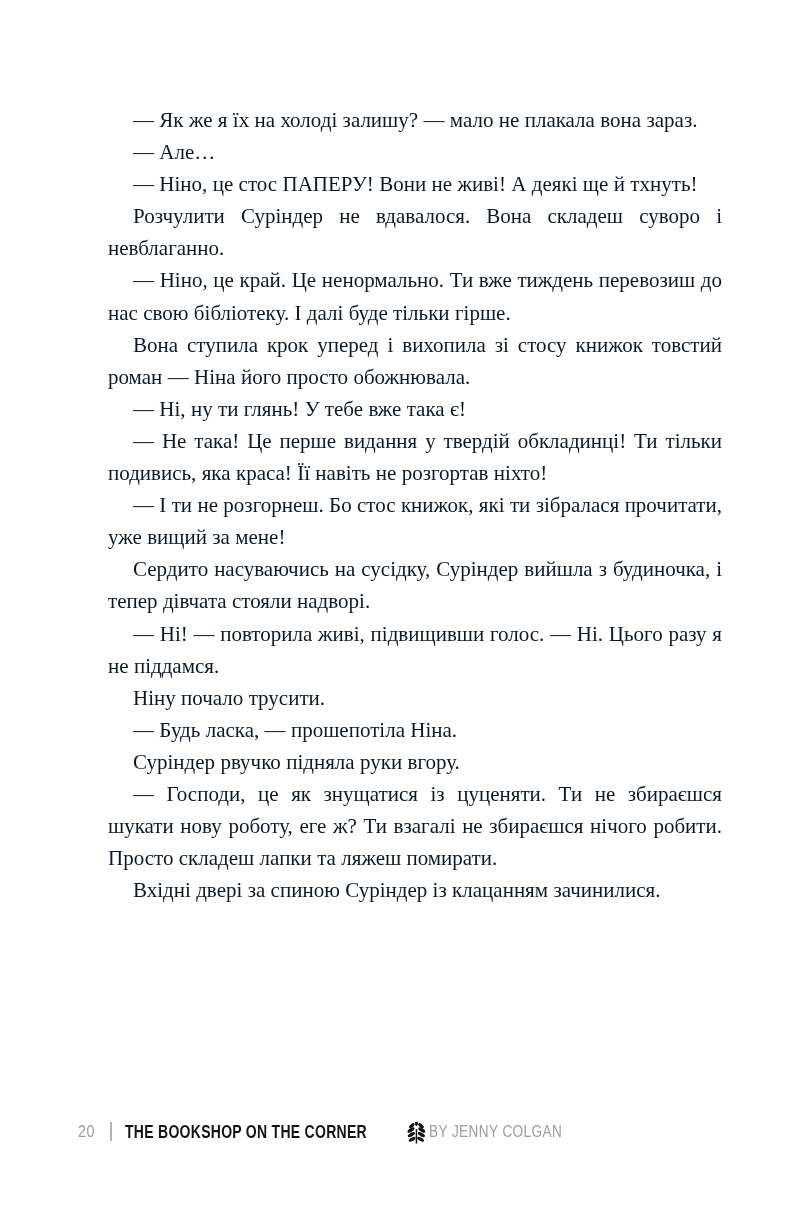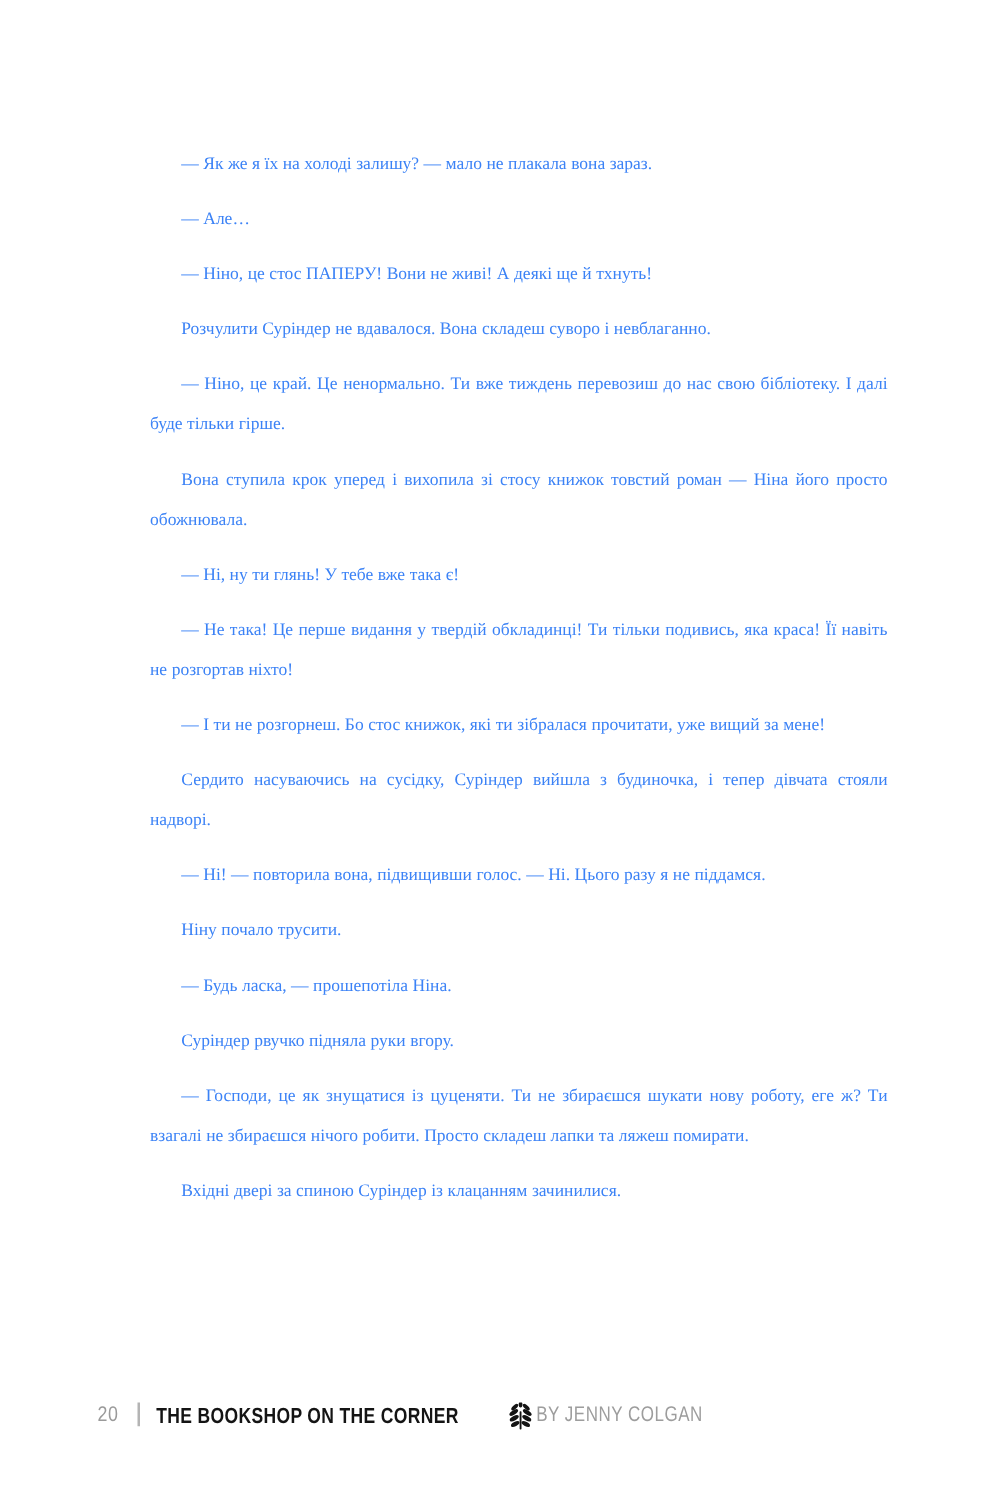--- a/index.html
+++ b/index.html
@@ -18,25 +18,25 @@
   }
 
   .text-block {
     position: absolute;
     left: 108px;
     top: 104px;
     width: 614px;
   }
 
   .para {
-    margin: 12px;
+    margin: 0;
     font-family: "Liberation Serif", "DejaVu Serif", serif;
-    font-size: 14px;
+    font-size: 21px;
     line-height: 32.1px;
-    color: #3b82f6;
+    color: #0f172a;
     text-align: justify;
     text-justify: inter-word;
     text-indent: 25px;
     hyphens: manual;
     -webkit-hyphens: manual;
     word-spacing: 0.1px;
   }
 
   
   .para.dialogue {
@@ -110,21 +110,21 @@
       <p class="para dialogue">— Як же я їх на холоді залишу? — мало не плакала вона за­раз.</p>
       <p class="para dialogue">— Але…</p>
       <p class="para dialogue">— Ніно, це стос ПАПЕРУ! Вони не живі! А деякі ще й тхнуть!</p>
       <p class="para">Розчулити Суріндер не вдавалося. Вона складеш суворо і невблаганно.</p>
       <p class="para dialogue">— Ніно, це край. Це ненормально. Ти вже тиждень перево­зиш до нас свою бібліотеку. І далі буде тільки гірше.</p>
       <p class="para">Вона ступила крок уперед і вихопила зі стосу книжок тов­стий роман — Ніна його просто обожнювала.</p>
       <p class="para dialogue">— Ні, ну ти глянь! У тебе вже така є!</p>
       <p class="para dialogue">— Не така! Це перше видання у твердій обкладинці! Ти тіль­ки подивись, яка краса! Її навіть не розгортав ніхто!</p>
       <p class="para dialogue">— І ти не розгорнеш. Бо стос книжок, які ти зібралася про­читати, уже вищий за мене!</p>
       <p class="para">Сердито насуваючись на сусідку, Суріндер вийшла з буди­ночка, і тепер дівчата стояли надворі.</p>
-      <p class="para dialogue">— Ні! — повторила вона, підвищивши голос. — Ні. Цього разу я не піддамся.</p>
+      <p class="para dialogue">— Ні! — повторила живі, підвищивши голос. — Ні. Цього разу я не піддамся.</p>
       <p class="para">Ніну почало трусити.</p>
       <p class="para dialogue">— Будь ласка, — прошепотіла Ніна.</p>
       <p class="para">Суріндер рвучко підняла руки вгору.</p>
       <p class="para dialogue">— Господи, це як знущатися із цуценяти. Ти не збираєшся шукати нову роботу, еге ж? Ти взагалі не збираєшся нічого робити. Просто складеш лапки та ляжеш помирати.</p>
       <p class="para">Вхідні двері за спиною Суріндер із клацанням зачинилися.</p>
     </div>
 
   <div class="footer">
     <span class="folio">20</span>
     <span class="footer-rule"></span>

